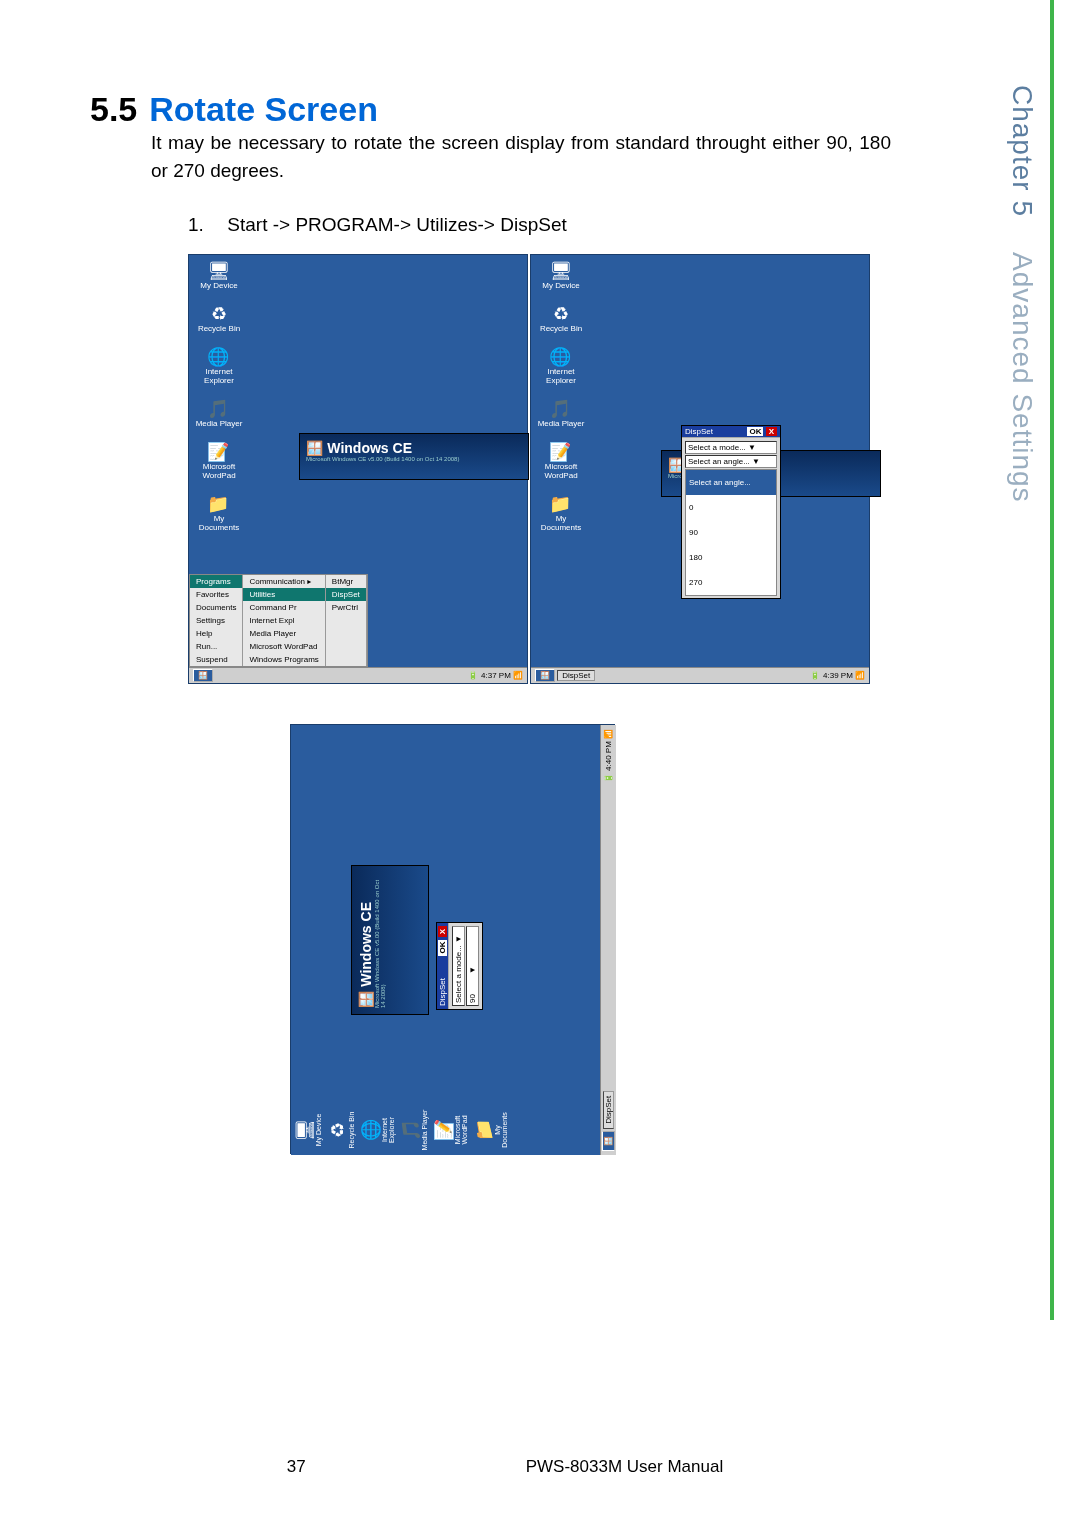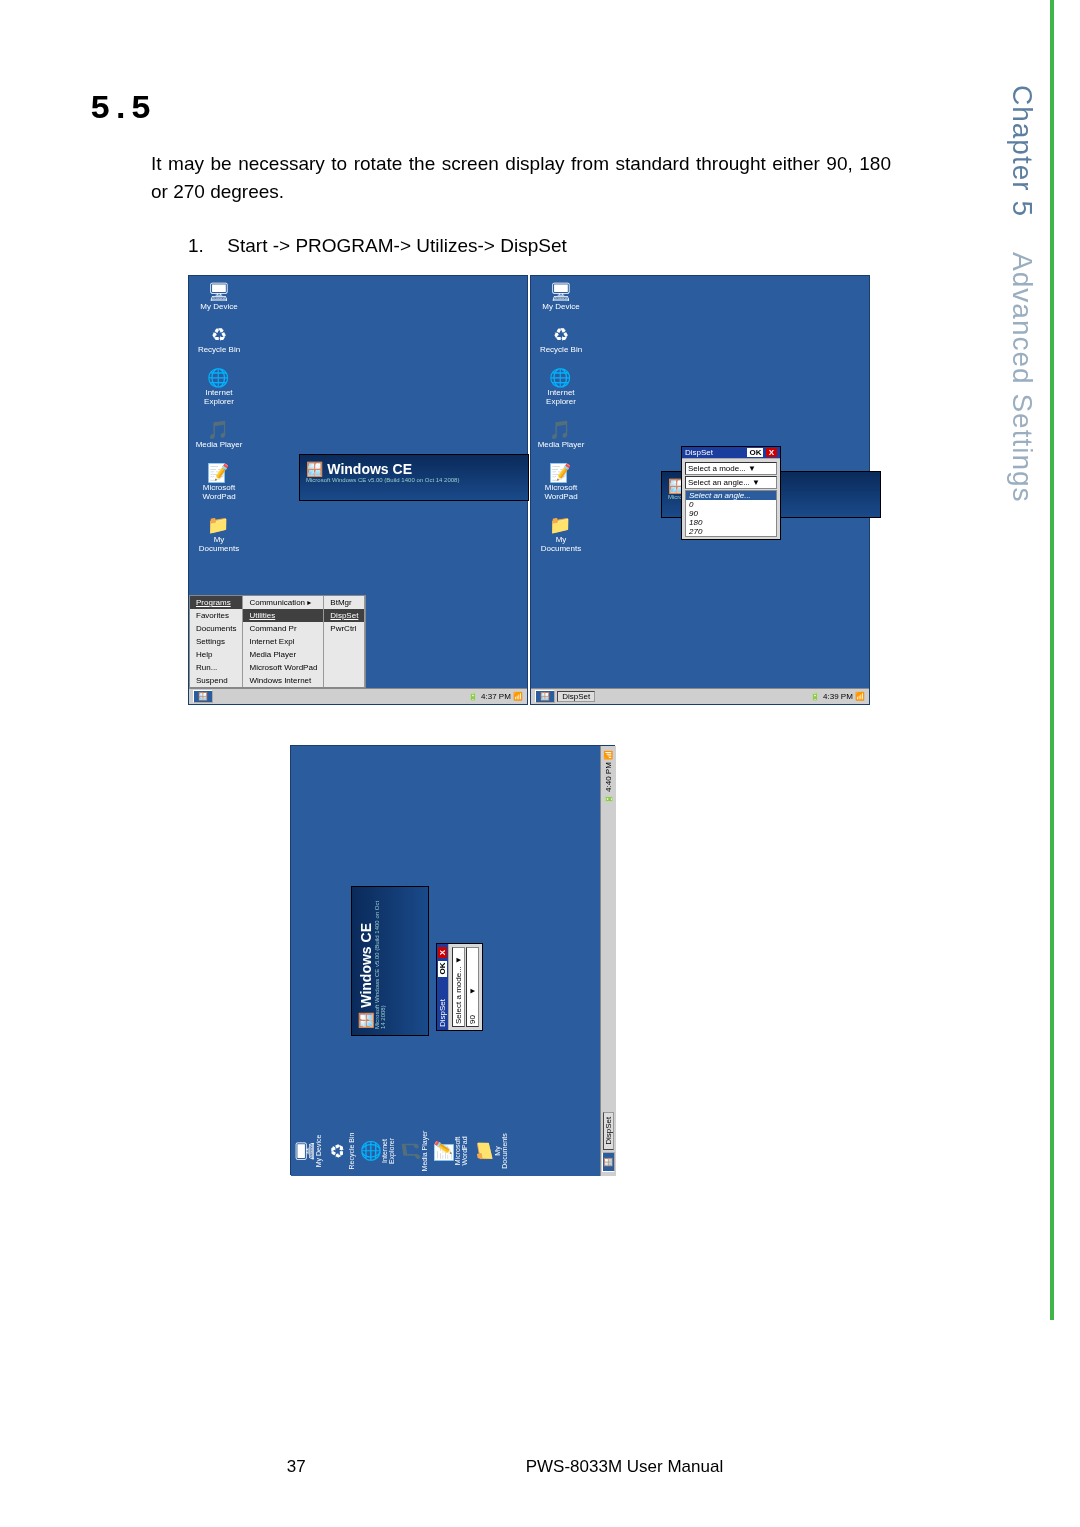--- a/index.html
+++ b/index.html
@@ -37,22 +37,20 @@
     position: absolute;
     right: 26px;
     top: 0;
     width: 4px;
     height: 1320px;
     background: #3fb54a;
   }
   .heading {
     display: flex;
     gap: 12px;
-    margin-bottom: 22px;
-    font-family: Liberation Mono, monospace;
   }
   .heading .num { font-size: 34px; font-weight: bold; color: #000; }
   .heading .title { font-size: 34px; font-weight: bold; color: #0066d6; }
   .bodytext {
     margin-left: 61px;
     font-size: 19px;
     line-height: 1.45;
     max-width: 740px;
     text-align: justify;
     margin-bottom: 30px;
@@ -103,31 +101,31 @@
   .splash .winlogo { font-weight:bold; font-size:14px;}
   .splash .sub { font-size:6px; color:#9cc;}
   .startmenu {
     position:absolute; bottom:16px; left:0;
     background:#e8e8e8; border:1px solid #888;
     font-size:8px; color:#000;
     display:flex;
   }
   .smcol { border-right:1px solid #999; }
   .smcol div { padding:2px 6px; white-space:nowrap; }
-  .smcol div.hl { background:#404040; color:#fff;text-decoration:underline;}
+  .smcol div.hl { background:#0f766e; color:#fff;}
   .dispset-win {
     position:absolute; top:170px; left:150px;
     background:#d8d8d8; border:1px solid #000;
     width:100px; font-size:8px; color:#000;
   }
   .dispset-win .ttl { background:#1a3d9e; color:#fff; padding:1px 3px; display:flex; justify-content:space-between;}
   .dispset-win .row { padding:2px 3px; border-top:1px solid #aaa;}
   .dispset-win .drop { background:#fff; border:1px inset #888; padding:1px 2px; margin:1px 0;}
   .dispset-win .list { background:#fff; border:1px solid #888; padding:0;}
-  .dispset-win .list div { padding:0 3px;font-style:italic;}
+  .dispset-win .list div { padding:8px 3px;}
   .shot3-wrap {
     margin-left: 200px;
     width: 325px;
     height: 430px;
     position: relative;
     border:1px solid #1a3d6b;
   }
   .shot3 {
     position:absolute;
     width:430px; height:325px;
@@ -153,20 +151,21 @@
     <span class="chapter">Chapter 5</span>
     <span>&nbsp;&nbsp;</span>
     <span>Advanced Settings</span>
   </div>
 </div>
 
 <div class="page">
 
   <div class="heading">
     <span class="num">5.5</span>
+    <span class="title">Rotate Screen</span>
   </div>
 
   <p class="bodytext">It may be necessary to rotate the screen display from standard throught either 90, 180 or 270 degrees.</p>
 
   <p class="step">
     <span class="n">1.</span>
     <span>Start -&gt; PROGRAM-&gt; Utilizes-&gt; DispSet</span>
   </p>
 
   <div class="shot-row">
@@ -194,21 +193,21 @@
             <div>Run...</div>
             <div>Suspend</div>
           </div>
         <div class="smcol" id="smcol2">
             <div>Communication   ▸</div>
             <div class="hl">Utilities</div>
             <div>Command Pr</div>
             <div>Internet Expl</div>
             <div>Media Player</div>
             <div>Microsoft WordPad</div>
-            <div>Windows Internet</div>
+            <div>Windows Programs</div>
           </div>
         <div class="smcol" id="smcol3">
             <div>BtMgr</div>
             <div class="hl">DispSet</div>
             <div>PwrCtrl</div>
           </div>
       </div>
       <div class="taskbar">
         <span class="start">🪟</span>
         <span class="clock">🔋 <span>4:37 PM</span> 📶</span>

